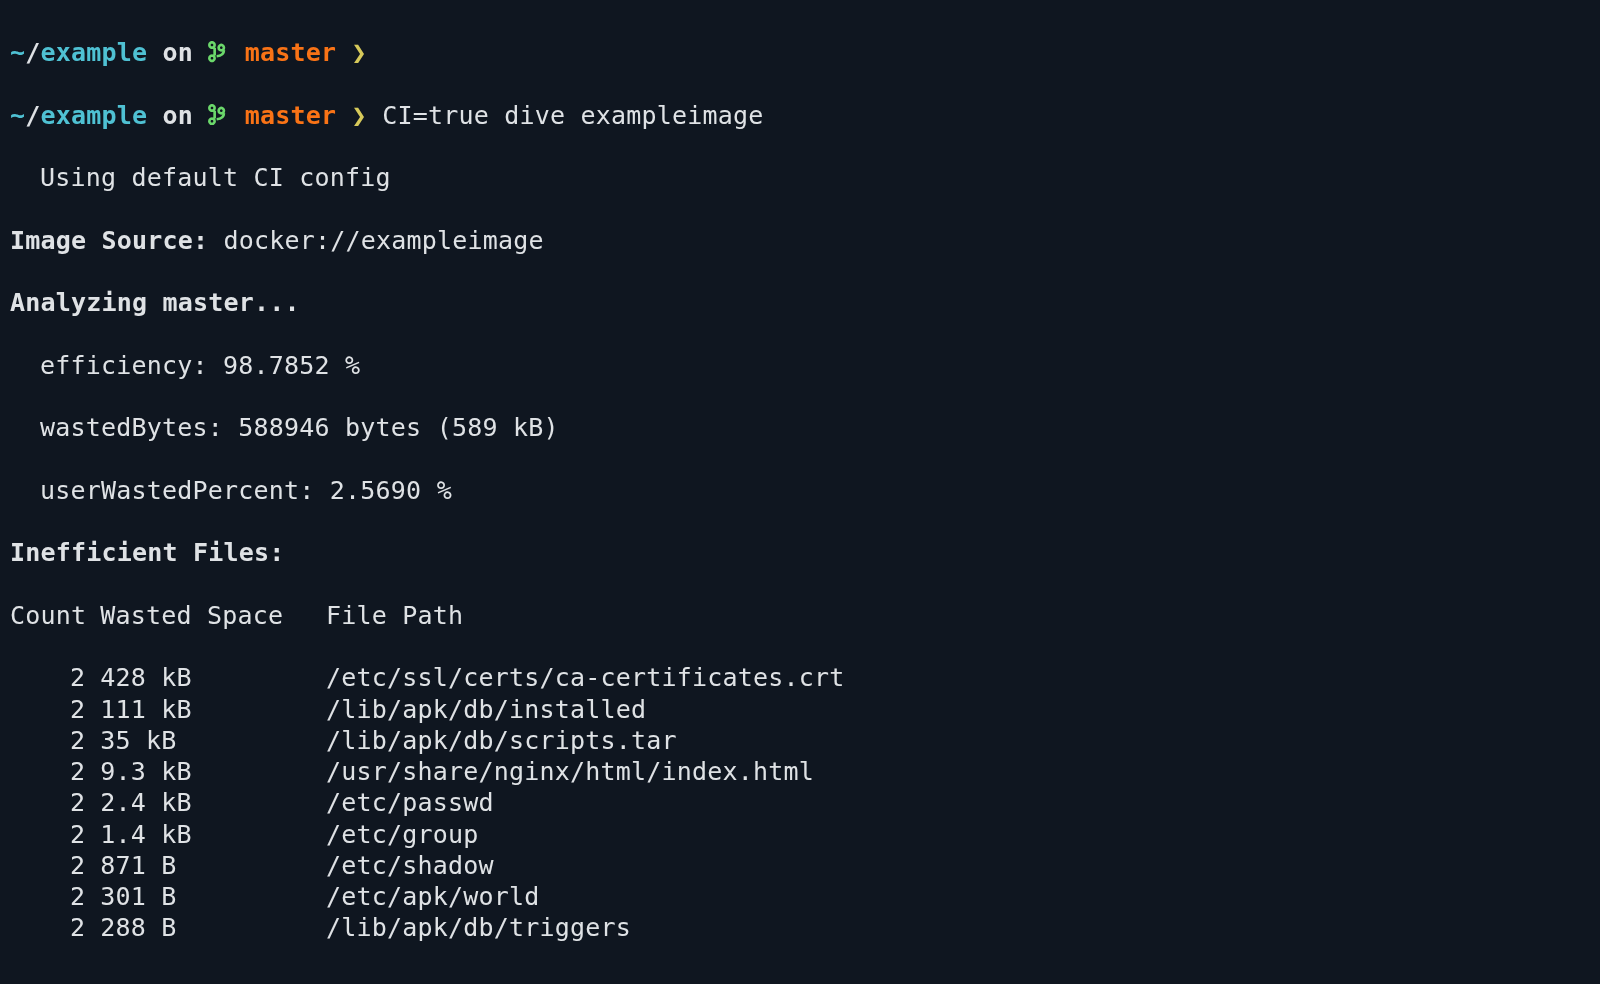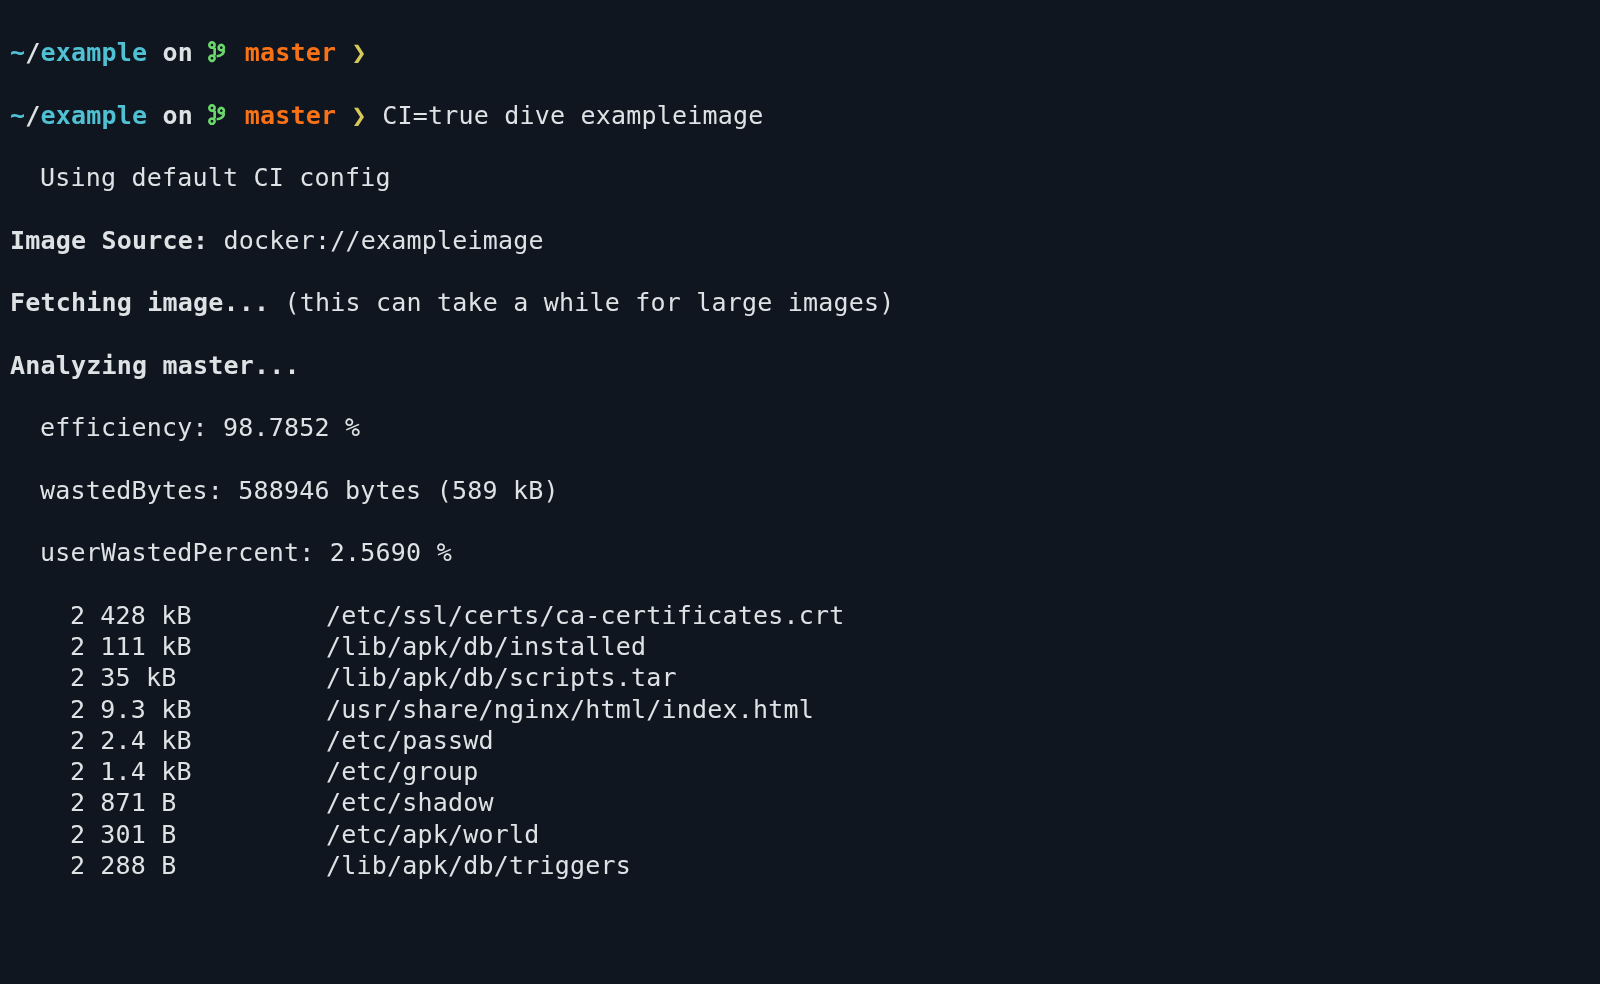--- a/index.html
+++ b/index.html
@@ -38,25 +38,26 @@
 
 <div class="terminal">
 <span class="row"><span class="bold cyan">~</span><span class="bold white">/</span><span class="bold cyan">example</span><span class="bold white"> on </span><span class="bold green"><svg width="0.85em" height="0.85em" viewBox="0 0 16 16" style="vertical-align:-0.05em">
           <path fill="none" stroke="#6bd86b" stroke-width="2" d="M5 3 A2 2 0 1 0 5 3.01 M5 13 A2 2 0 1 0 5 13.01 M12 5 A2 2 0 1 0 12 5.01 M5 5 V11 M12 7 Q12 11 6.5 11.5"></path>
         </svg></span><span class="bold green"> <span>master</span> </span><span class="bold yellow">❯</span><span class="white"></span></span>
 <span class="row"><span class="bold cyan">~</span><span class="bold white">/</span><span class="bold cyan">example</span><span class="bold white"> on </span><span class="bold green"><svg width="0.85em" height="0.85em" viewBox="0 0 16 16" style="vertical-align:-0.05em">
           <path fill="none" stroke="#6bd86b" stroke-width="2" d="M5 3 A2 2 0 1 0 5 3.01 M5 13 A2 2 0 1 0 5 13.01 M12 5 A2 2 0 1 0 12 5.01 M5 5 V11 M12 7 Q12 11 6.5 11.5"></path>
         </svg></span><span class="bold green"> <span>master</span> </span><span class="bold yellow">❯</span><span class="white"> <span>CI=true dive exampleimage</span></span></span>
 <span class="row"><span class="indent">Using default CI config</span></span>
 <span class="row"><span class="bold">Image Source: </span><span>docker://exampleimage</span></span>
-<span class="row"><span class="bold">Fetching image... </span><span>(this can take a while for large images)</span></span>
 <span class="row bold">Analyzing master...</span>
 <span class="row"><span class="indent">efficiency: 98.7852 %</span></span>
 <span class="row"><span class="indent">wastedBytes: 588946 bytes (589 kB)</span></span>
 <span class="row"><span class="indent">userWastedPercent: 2.5690 %</span></span>
+<span class="row bold">Inefficient Files:</span>
+<span class="row"><span class="hdr-count">Count</span><span class="hdr-size">Wasted Space</span><span class="hdr-path">File Path</span></span>
 <div id="file-rows"><span class="row"><span class="cell-count">2</span><span class="cell-size">428 kB</span><span class="cell-path">/etc/ssl/certs/ca-certificates.crt</span></span><span class="row"><span class="cell-count">2</span><span class="cell-size">111 kB</span><span class="cell-path">/lib/apk/db/installed</span></span><span class="row"><span class="cell-count">2</span><span class="cell-size">35 kB</span><span class="cell-path">/lib/apk/db/scripts.tar</span></span><span class="row"><span class="cell-count">2</span><span class="cell-size">9.3 kB</span><span class="cell-path">/usr/share/nginx/html/index.html</span></span><span class="row"><span class="cell-count">2</span><span class="cell-size">2.4 kB</span><span class="cell-path">/etc/passwd</span></span><span class="row"><span class="cell-count">2</span><span class="cell-size">1.4 kB</span><span class="cell-path">/etc/group</span></span><span class="row"><span class="cell-count">2</span><span class="cell-size">871 B</span><span class="cell-path">/etc/shadow</span></span><span class="row"><span class="cell-count">2</span><span class="cell-size">301 B</span><span class="cell-path">/etc/apk/world</span></span><span class="row"><span class="cell-count">2</span><span class="cell-size">288 B</span><span class="cell-path">/lib/apk/db/triggers</span></span></div>
 
 
 
 
 
 
 
 </div>
 

